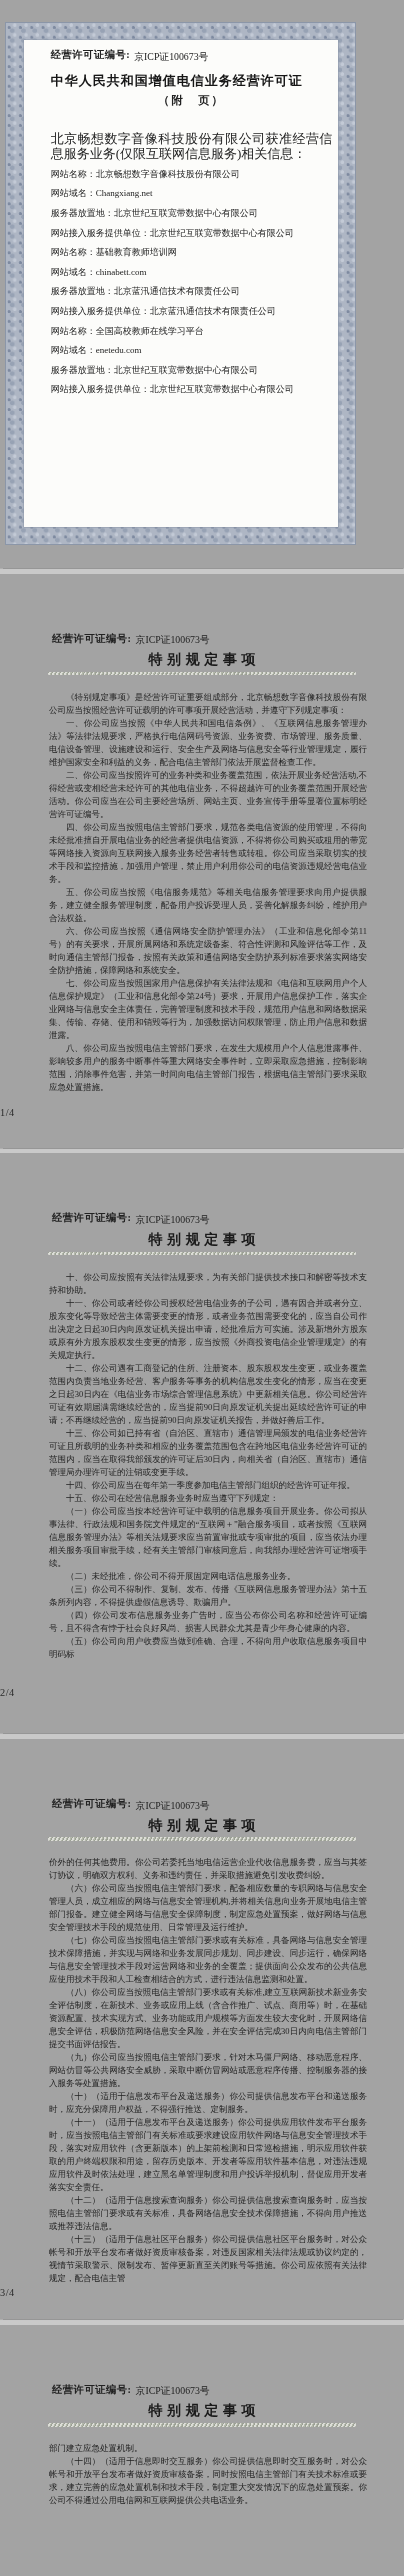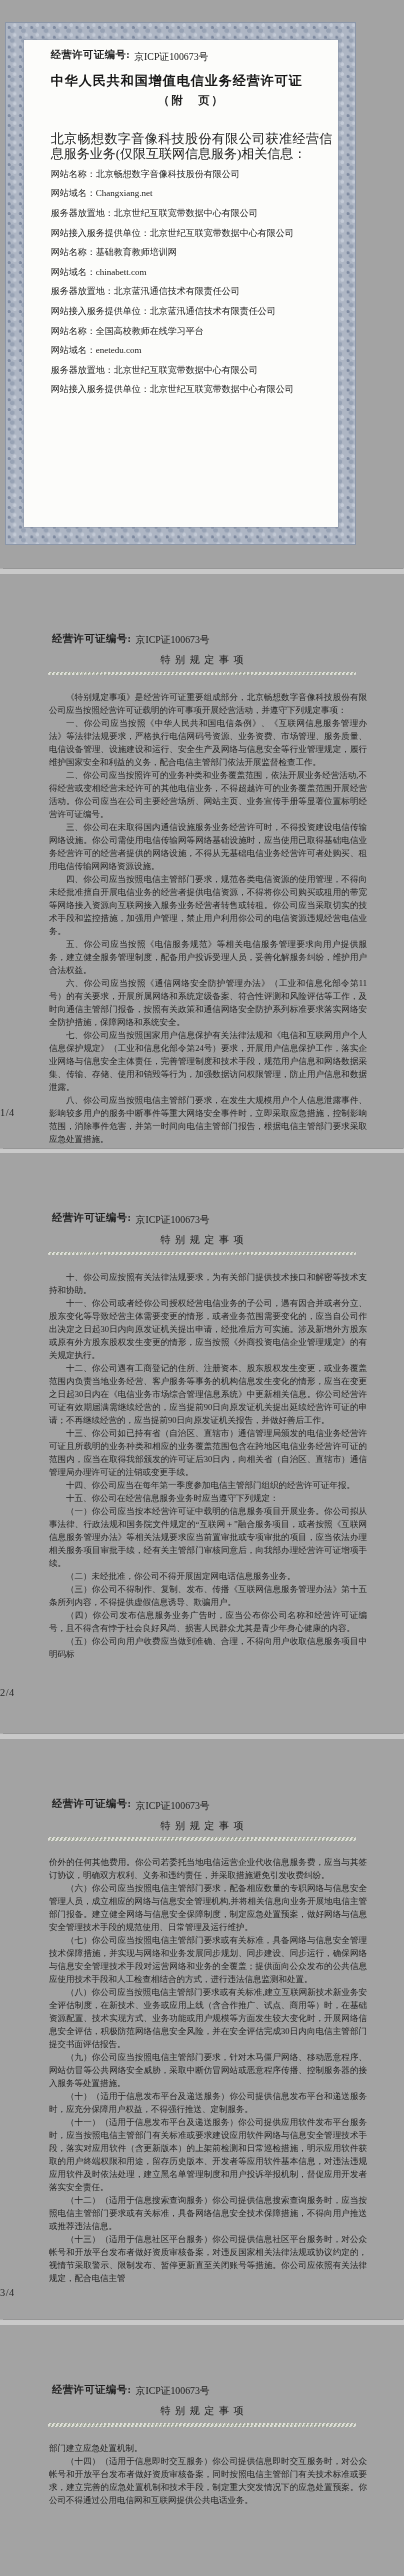--- a/index.html
+++ b/index.html
@@ -47,21 +47,21 @@
   .cert-subtitle{margin-top:3.1px; text-align:center; font-size:11.3px; font-weight:bold; letter-spacing:2.1px;}
   .cert-intro{margin-top:23px; font-size:13px; line-height:15px; text-align:justify;}
   .cert-entries{margin-top:6.2px;}
   .entry{font-size:9px; line-height:15px; margin-bottom:4.6px; text-align:justify;}
 
   
   .prov-header{margin:58px 0 0 52px; font-size:10.3px; line-height:13.4px;}
   .prov-header .lbl{font-weight:bold; letter-spacing:0.5px;}
   .prov-header .num{font-size:9.8px; margin-left:4.1px; position:relative; top:1.5px;}
   .prov-title{
-    margin-top:6.2px; text-align:center; font-size:10px; font-weight:normal;
+    margin-top:6.2px; text-align:center; font-size:14px; font-weight:bold;
     letter-spacing:4.6px; line-height:17.5px; color:#1a1a1a; text-indent:4.6px;
   }
   .title-rule{
     height:3.6px; width:308px; margin:3.1px auto 0;
     background:repeating-linear-gradient(115deg,#9aa092 0 1px,#e6e7e0 1px 2.6px,#b6bbac 2.6px 3.6px);
     border-radius:1px; opacity:.85;
   }
   .prov-body{margin:15.5px 37px 0 49px;}
   .para{
     font-size:8.5px; line-height:13px; margin:0;
@@ -108,21 +108,20 @@
 <div class="page prov-page" style="height: 574px;">
     <div class="prov-header">
       <span class="lbl">经营许可证编号:</span><span class="num">京ICP证100673号</span>
     </div>
     <div class="prov-title">特别规定事项</div>
     <div class="title-rule"></div>
     <div class="prov-body">
         <p class="para">《特别规定事项》是经营许可证重要组成部分，北京畅想数字音像科技股份有限公司应当按照经营许可证载明的许可事项开展经营活动，并遵守下列规定事项：</p>
         <p class="para">一、你公司应当按照《中华人民共和国电信条例》、《互联网信息服务管理办法》等法律法规要求，严格执行电信网码号资源、业务资费、市场管理、服务质量、电信设备管理、设施建设和运行、安全生产及网络与信息安全等行业管理规定，履行维护国家安全和利益的义务，配合电信主管部门依法开展监督检查工作。</p>
         <p class="para">二、你公司应当按照许可的业务种类和业务覆盖范围，依法开展业务经营活动,不得经营或变相经营未经许可的其他电信业务，不得超越许可的业务覆盖范围开展经营活动。你公司应当在公司主要经营场所、网站主页、业务宣传手册等显著位置标明经营许可证编号。</p>
-        <p class="para">三、你公司在未取得国内通信设施服务业务经营许可时，不得投资建设电信传输网络设施。你公司需使用电信传输网等网络基础设施时，应当使用已取得基础电信业务经营许可的经营者提供的网络设施，不得从无基础电信业务经营许可者处购买、租用电信传输网网络资源设施。</p>
         <p class="para">四、你公司应当按照电信主管部门要求，规范各类电信资源的使用管理，不得向未经批准擅自开展电信业务的经营者提供电信资源，不得将你公司购买或租用的带宽等网络接入资源向互联网接入服务业务经营者转售或转租。你公司应当采取切实的技术手段和监控措施，加强用户管理，禁止用户利用你公司的电信资源违规经营电信业务。</p>
         <p class="para">五、你公司应当按照《电信服务规范》等相关电信服务管理要求向用户提供服务，建立健全服务管理制度，配备用户投诉受理人员，妥善化解服务纠纷，维护用户合法权益。</p>
         <p class="para">六、你公司应当按照《通信网络安全防护管理办法》（工业和信息化部令第11号）的有关要求，开展所属网络和系统定级备案、符合性评测和风险评估等工作，及时向通信主管部门报备，按照有关政策和通信网络安全防护系列标准要求落实网络安全防护措施，保障网络和系统安全。</p>
         <p class="para">七、你公司应当按照国家用户信息保护有关法律法规和《电信和互联网用户个人信息保护规定》（工业和信息化部令第24号）要求，开展用户信息保护工作，落实企业网络与信息安全主体责任，完善管理制度和技术手段，规范用户信息和网络数据采集、传输、存储、使用和销毁等行为，加强数据访问权限管理，防止用户信息和数据泄露。</p>
         <p class="para">八、你公司应当按照电信主管部门要求，在发生大规模用户个人信息泄露事件、影响较多用户的服务中断事件等重大网络安全事件时，立即采取应急措施，控制影响范围，消除事件危害，并第一时间向电信主管部门报告，根据电信主管部门要求采取应急处置措施。</p>
       </div>
     <div class="page-num" style="bottom: 30px;">1/4</div>
   </div>
     <div class="page prov-page" style="height: 580px;">
     <div class="prov-header">

